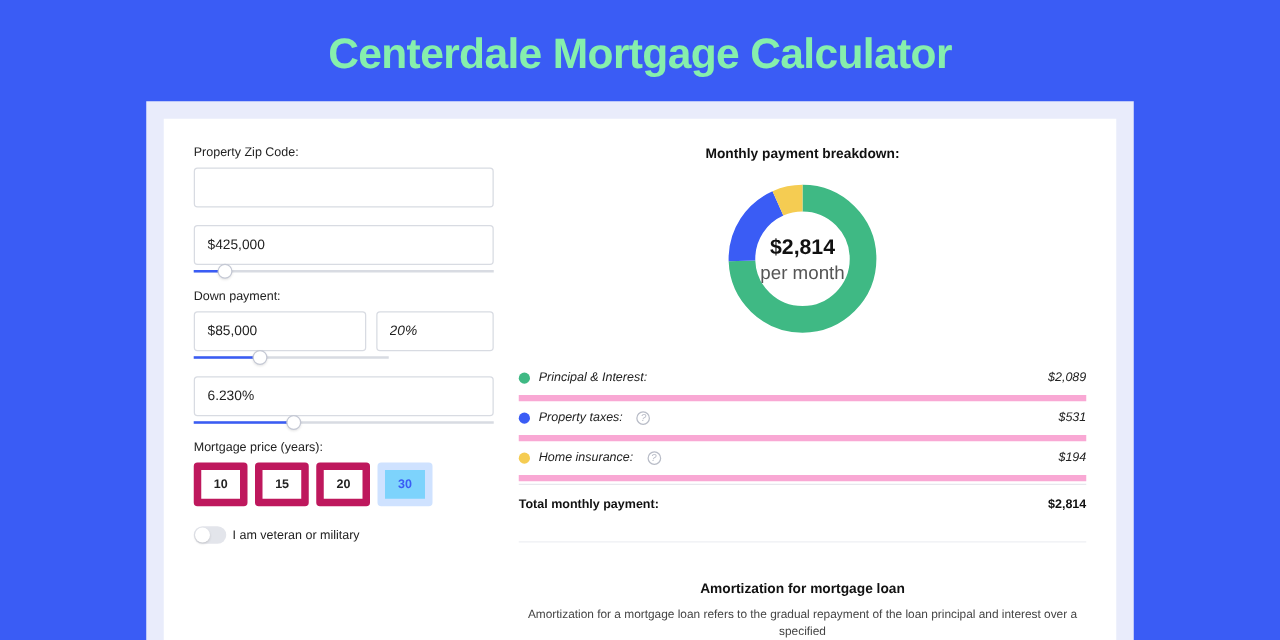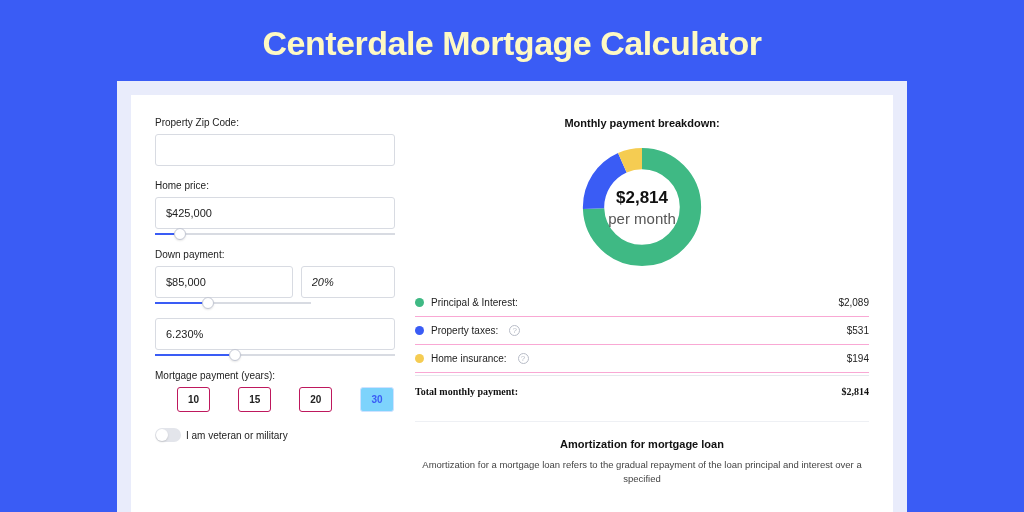--- a/index.html
+++ b/index.html
@@ -5,21 +5,21 @@
   * { box-sizing: border-box; margin: 0; padding: 0; }
   body {
     font-family: -apple-system, BlinkMacSystemFont, "Segoe UI", Arial, sans-serif;
     background: #3a5cf5;
     width: 1024px;
     height: 512px;
     overflow: hidden;
   }
   .page-title {
     text-align: center;
-    color: #fef9c3;
+    color: #86efac;
     font-size: 34px;
     font-weight: 700;
     padding: 24px 16px 18px;
     letter-spacing: -0.5px;
   }
   .outer-card {
     background: #e9ecfb;
     margin: 0 auto;
     width: 790px;
     padding: 14px 14px 0 14px;
@@ -68,29 +68,28 @@
     background: #fff;
     border: 1px solid #c4c8d4;
     border-radius: 50%;
     box-shadow: 0 1px 2px rgba(0,0,0,0.1);
   }
   .dp-row { display: flex; gap: 8px; border-radius: 16px; }
   .dp-row .text-input:first-child { flex: 1.6; }
   .dp-row .text-input:last-child { flex: 1; font-style: italic; }
   .period-row { display: flex; gap: 6px; }
   .period-btn {
-    border: 1px solid #be185d;
+    border: 6px solid #be185d;
     background: #fff;
     font-size: 10px;
     font-weight: 600;
     color: #222;
     padding: 6px 10px;
     border-radius: 3px;
     cursor: pointer;
-    margin-left: 22px;
   }
   .period-btn.active {
     background: #7dd3fc;
     color: #3a5cf5;
     border-color: #cfe2ff;
   }
   .toggle-row {
     display: flex;
     align-items: center;
     gap: 5px;
@@ -136,23 +135,24 @@
     align-items: center;
     justify-content: center;
   }
   .donut-amount { font-size: 17px; font-weight: 700; color: #111; }
   .donut-sub { font-size: 15px; color: #555; margin-top: 2px; }
   .legend-row {
     display: flex;
     align-items: center;
     justify-content: space-between;
     padding: 8px 0;
-    border-bottom: 1px solid #f9a8d4;
+    border-bottom: 5px solid #f9a8d4;
     font-size: 10px;
     color: #222;
+    font-style: italic;
   }
   .legend-row:last-of-type { border-bottom: none; }
   .legend-left { display: flex; align-items: center; gap: 7px; }
   .dot { width: 9px; height: 9px; border-radius: 50%; display: inline-block; }
   .info-icon {
     width: 11px; height: 11px;
     border: 1px solid #b8bcc7;
     border-radius: 50%;
     color: #b8bcc7;
     font-size: 8px;
@@ -164,30 +164,29 @@
   .legend-val { font-weight: 400; }
   .total-row {
     display: flex;
     justify-content: space-between;
     padding: 10px 0 14px;
     font-size: 10px;
     font-weight: 700;
     color: #111;
     border-top: 1px solid #e6e8ed;
     margin-top: 2px;
-    font-family: Liberation Serif, serif;
   }
   .amort-title {
     font-size: 11px;
     font-weight: 700;
     color: #111;
     margin-top: 10px;
     margin-bottom: 8px;
     border-top: 1px solid #eef0f4;
-    padding-top: 16px;
+    padding-top: 31px;
   }
   .amort-text {
     font-size: 9.5px;
     color: #444;
     line-height: 1.5;
   }
 </style>
 </head>
 <body>
 
@@ -197,21 +196,20 @@
   <div class="inner-card">
 
     <div class="left-col">
 
       <div class="field-group">
         <label class="field-label">Property Zip Code:</label>
         <input class="text-input" value="" style="">
       </div>
 
       <div class="field-group">
-        <label class="field-label">Home price:</label>
         <input class="text-input" value="$425,000" style="">
         <div class="slider-track">
           <div class="slider-fill" style="width:10%"></div>
           <div class="slider-thumb" style="left:8%"></div>
         </div>
       </div>
 
       <div class="field-group">
         <label class="field-label">Down payment:</label>
         <div class="dp-row">
@@ -226,21 +224,21 @@
 
       <div class="field-group">
         <input class="text-input" value="6.230%" style="">
         <div class="slider-track">
           <div class="slider-fill" style="width:33%"></div>
           <div class="slider-thumb" style="left:31%"></div>
         </div>
       </div>
 
       <div class="field-group" style="margin-bottom:6px">
-        <label class="field-label">Mortgage payment (years):</label>
+        <label class="field-label">Mortgage price (years):</label>
         <div class="period-row">
           <button class="period-btn">10</button>
           <button class="period-btn">15</button>
           <button class="period-btn">20</button>
           <button class="period-btn active">30</button>
         </div>
       </div>
 
       <div class="toggle-row">
         <div class="toggle"></div>

